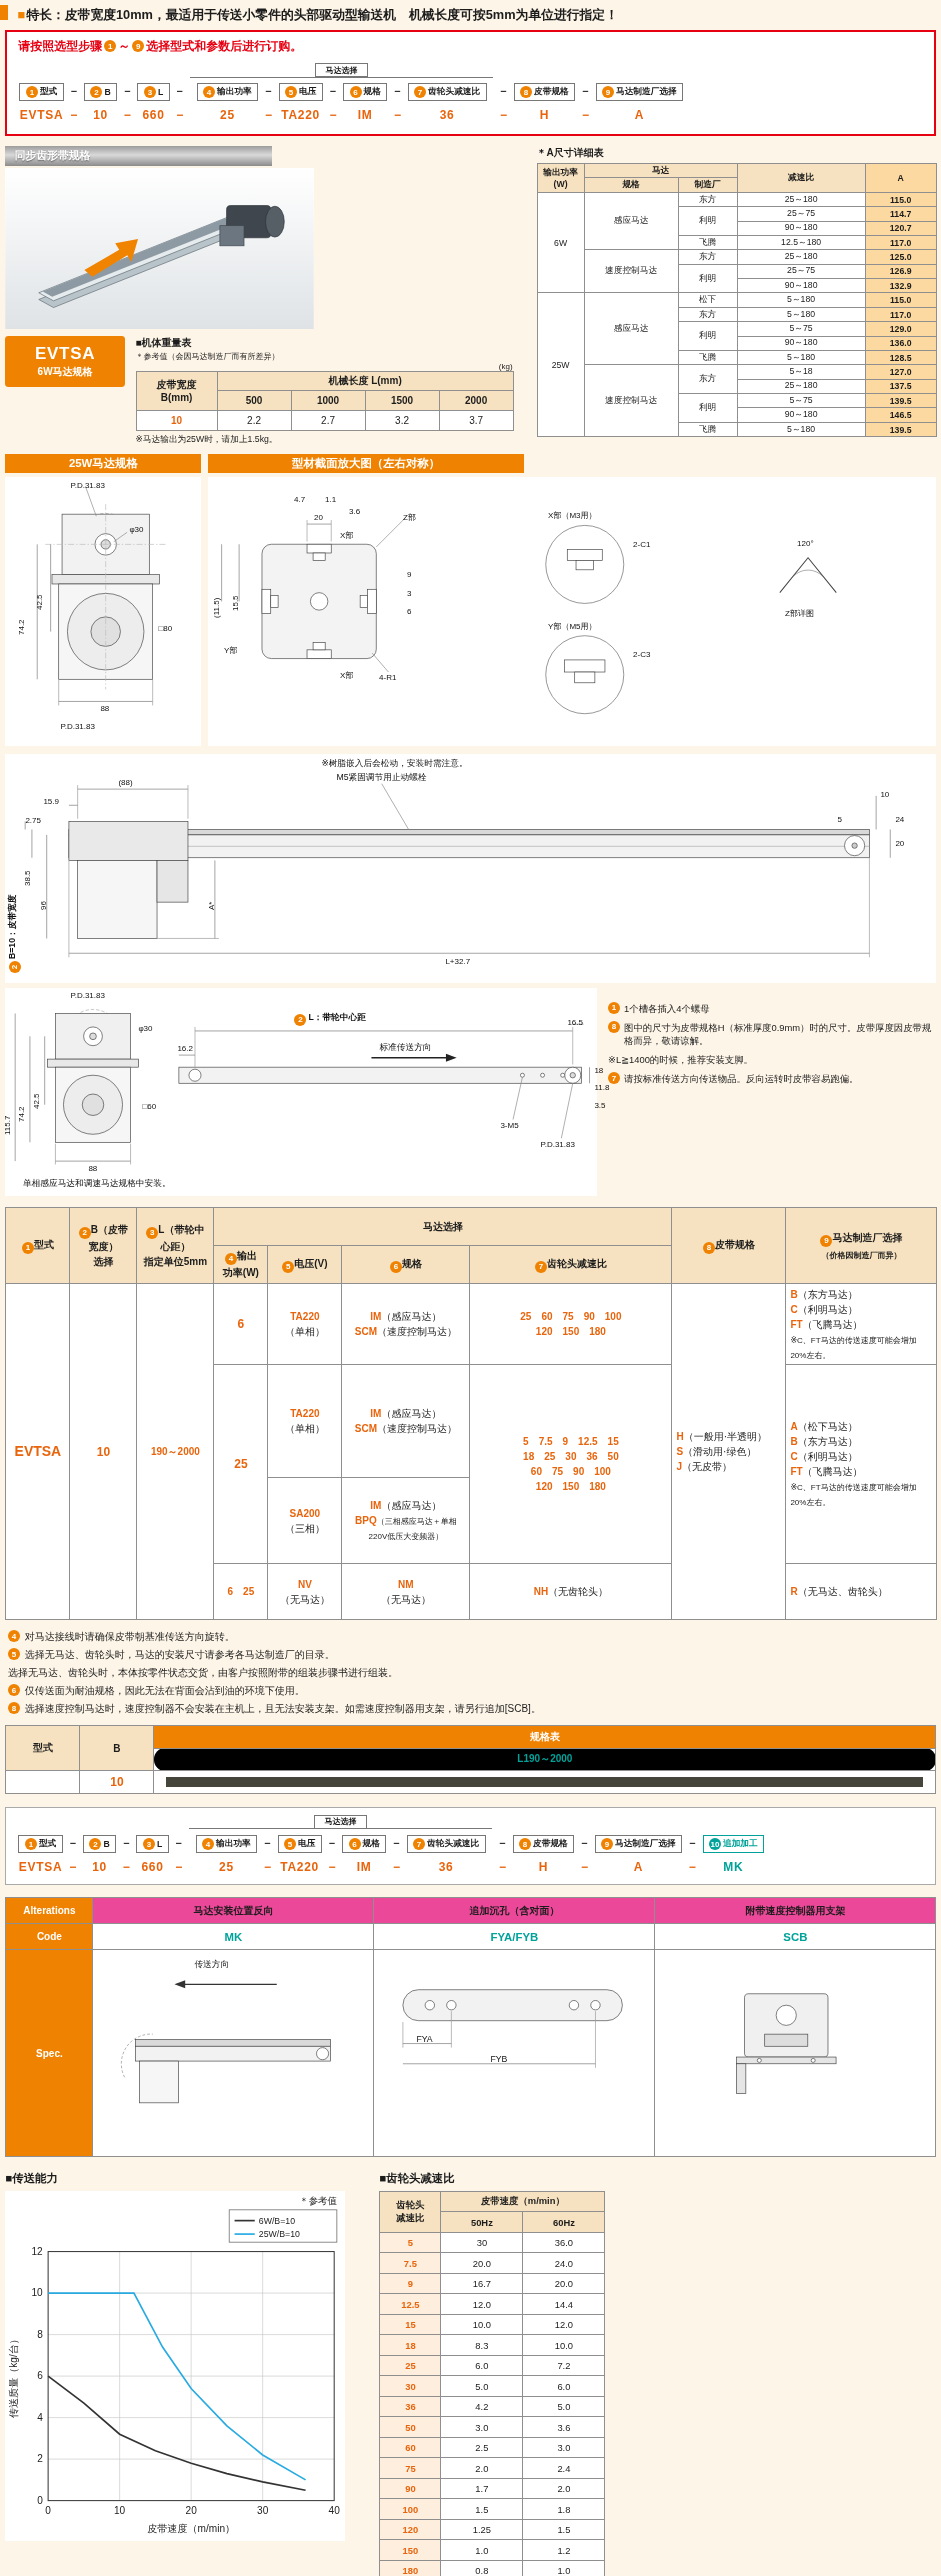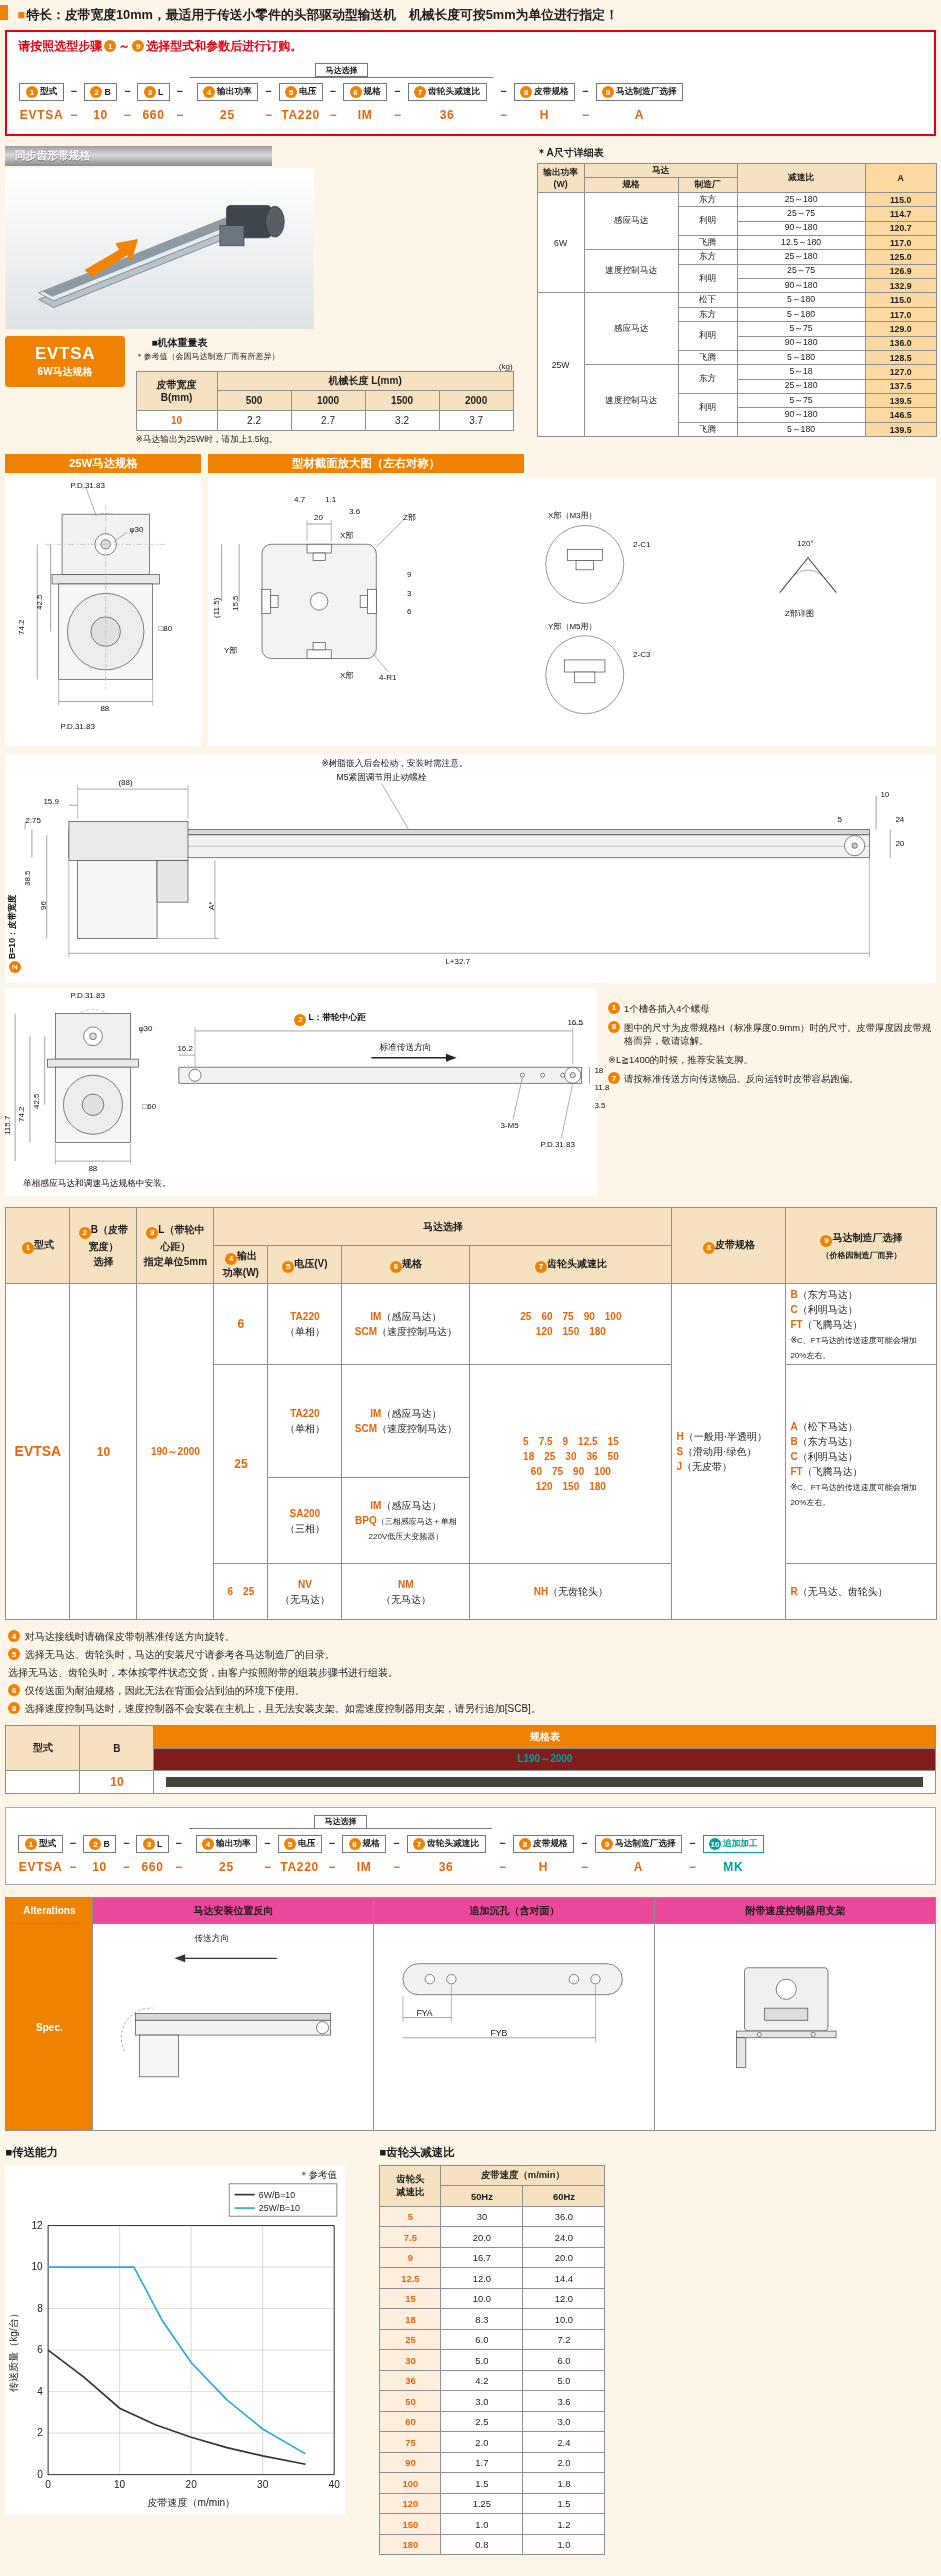--- a/index.html
+++ b/index.html
@@ -43,21 +43,21 @@
   
   .belt-row{display:flex;gap:9.4px;margin-bottom:8px;}
   .belt-left{width:529px;}
   .belt-head{width:267px;background:linear-gradient(#9d9d9d,#d9d9d9 45%,#8b8b8b);color:#fff;font-weight:bold;font-size:10.8px;
              padding:2.7px 9.4px;box-sizing:border-box;margin-bottom:2.7px;text-shadow:0 0.7px 1.3px rgba(0,0,0,.45);}
   .product-pic{width:309px;height:161px;position:relative;}
   .belt-bottom{display:flex;gap:10.8px;margin-top:6.7px;align-items:flex-start;}
   .badge{width:114px;background:#ef8200;color:#fff;text-align:center;border-radius:3.4px;padding:8px 2.7px;}
   .badge-l1{font-size:17px;font-weight:bold;letter-spacing:0.7px;}
   .badge-l2{font-size:10px;font-weight:bold;margin-top:1.3px;}
-  .wt-title{font-weight:bold;font-size:10px;margin-left:16px;}
+  .wt-title{font-weight:bold;font-size:10px;}
   .wt-ref{font-size:8px;margin:0.7px 0 0;}
   .wt-unit{width:377px;text-align:right;font-size:8px;}
   .wt-table{font-size:10px;table-layout:fixed;width:377px;}
   .wt-table th,.wt-table td{padding:1.3px 2.7px;height:16px;}
   .wt-note{font-size:8.7px;margin-top:3.4px;}
   .belt-right{width:399px;}
   .dim-title{font-weight:bold;font-size:10px;margin:0 0 2.7px;}
   .dim-table{width:399px;table-layout:fixed;font-size:8.7px;}
   .dim-table th,.dim-table td{padding:0.7px 1.3px;height:11.4px;}
   .ahead{background:#fbd9a0;}
@@ -91,21 +91,21 @@
   .sel-table tbody tr:nth-child(5){height:86px;}
   .sel-table tbody tr:nth-child(6){height:56px;}
 
   .notes{list-style:none;margin:9.4px 0;padding:0 2.7px;font-size:10px;}
   .notes li{margin:4px 0;display:flex;align-items:flex-start;gap:4.7px;line-height:1.4;}
   .notes .cn{margin-top:0.7px;}
 
   .type-table{width:931px;table-layout:fixed;font-size:10px;margin:4px 0 13.4px;}
   .type-table th,.type-table td{padding:2px 12px;height:17.5px;}
   .oh{background:#ef8200;color:#fff;}
-  .lrange{background:#7f1d1d;color:#00a29a;}
+  .lrange{background:#000000;color:#00a29a;border-radius:11px;}
   .rbar{padding:5.4px 8px;}
   .rbar::after{content:"";display:block;height:10px;background:#45453c;}
 
   
   .alt-table{width:931px;table-layout:fixed;font-size:10px;margin-bottom:2.7px;}
   .alt-corner{background:#ef8200;color:#fff;font-weight:bold;height:23px;}
   .alt-title{background:#ec4899;height:23px;}
   .alt-code{color:#00a29a;font-weight:bold;font-size:11.4px;height:21.5px;background:#fff;}
   .alt-spec{height:206px;background:#fff;padding:0;}
   .spec-draw{position:relative;width:100%;height:202px;}
@@ -846,20 +846,26 @@
         <col>
       </colgroup>
     <tbody>
       <tr>
         <th class="alt-corner">Alterations</th>
         <th class="alt-title">马达安装位置反向</th>
         <th class="alt-title">追加沉孔（含对面）</th>
         <th class="alt-title">附带速度控制器用支架</th>
       </tr>
       <tr>
+        <th class="alt-corner">Code</th>
+        <td class="alt-code">MK</td>
+        <td class="alt-code">FYA/FYB</td>
+        <td class="alt-code">SCB</td>
+      </tr>
+      <tr>
         <th class="alt-corner">Spec.</th>
         <td class="alt-spec">
           <div class="spec-draw">
             <svg width="100%" height="202" viewBox="0 0 410 300">
               <line x1="130" y1="48" x2="270" y2="48" stroke="#333" stroke-width="2"></line>
               <polygon points="118,48 134,42 134,54" fill="#333"></polygon>
               <rect x="60" y="130" width="290" height="10" fill="#d9d9d9" stroke="#444"></rect>
               <rect x="60" y="140" width="290" height="22" fill="#f2f2f2" stroke="#444"></rect>
               <circle cx="338" cy="151" r="9" fill="#fff" stroke="#444"></circle>
               <rect x="66" y="162" width="58" height="62" fill="#f6f6f6" stroke="#444"></rect>

